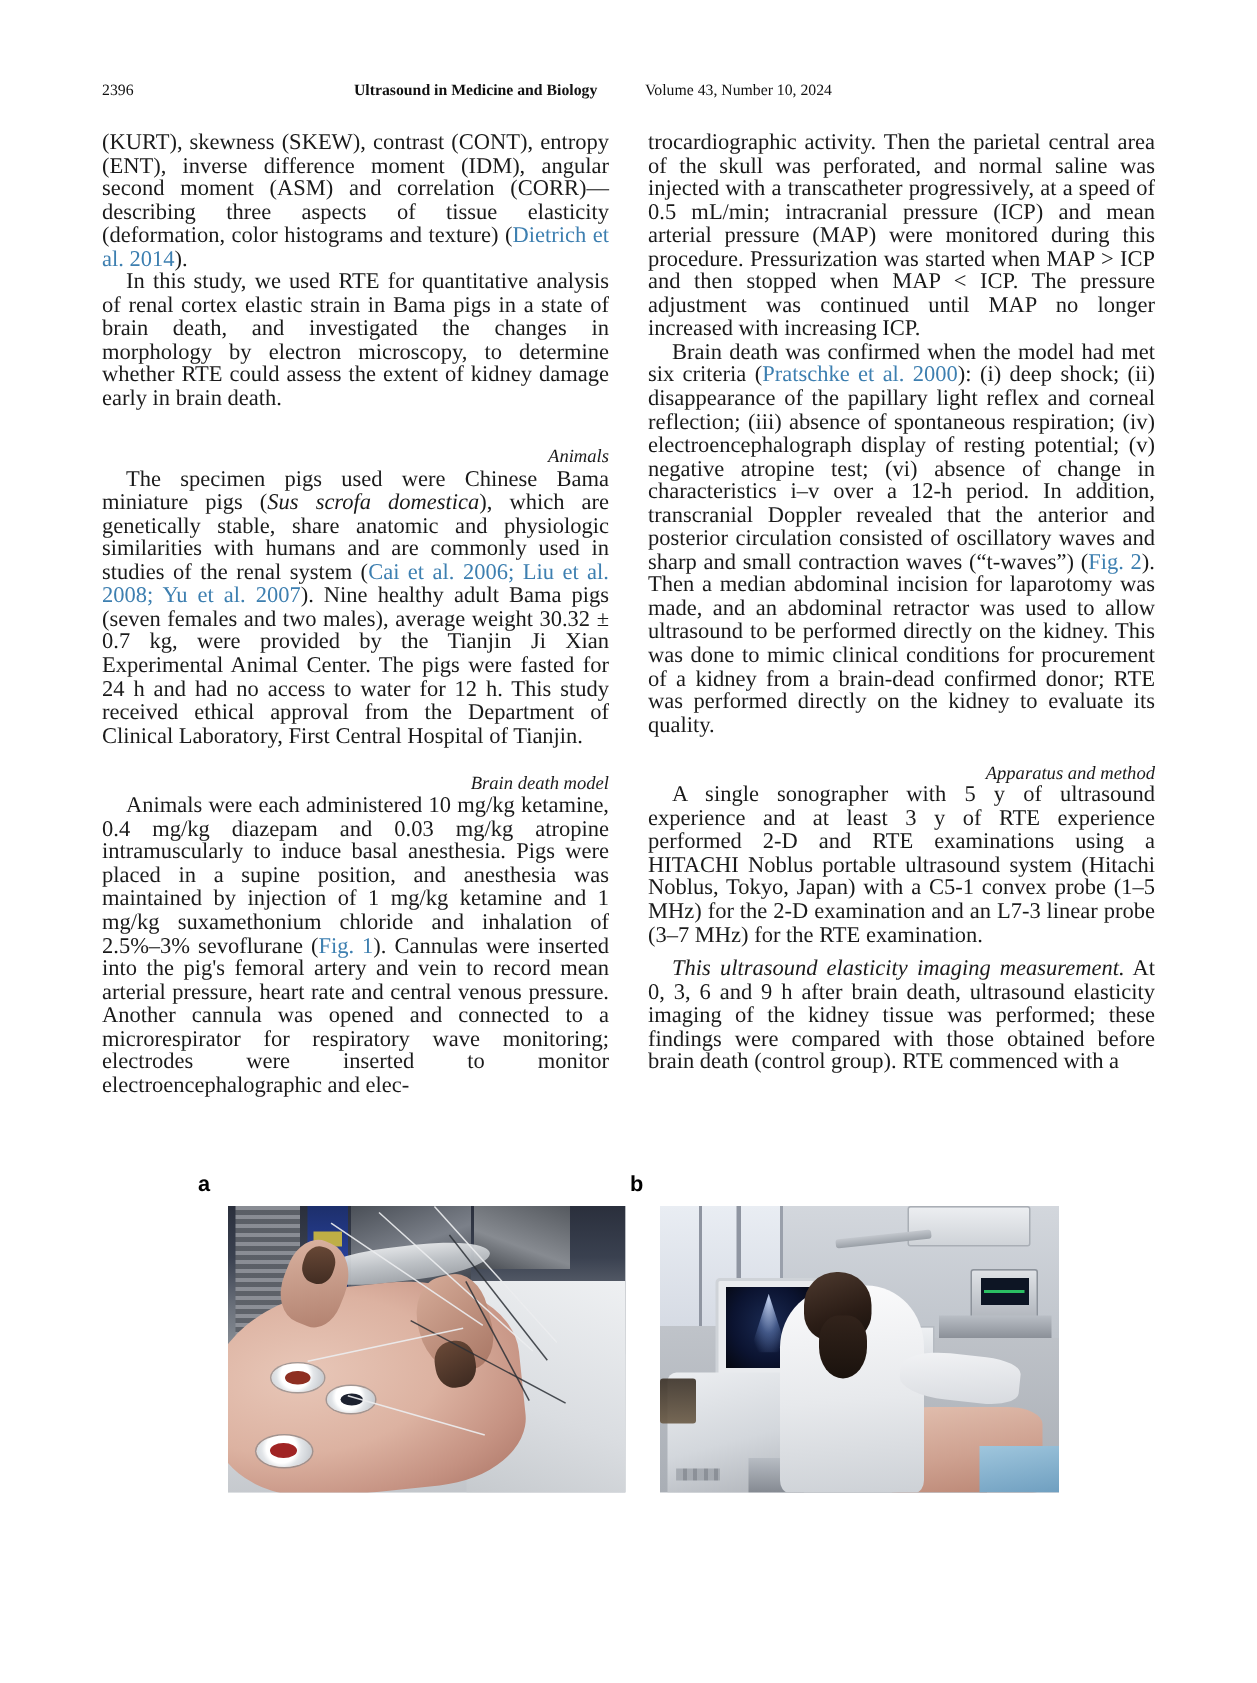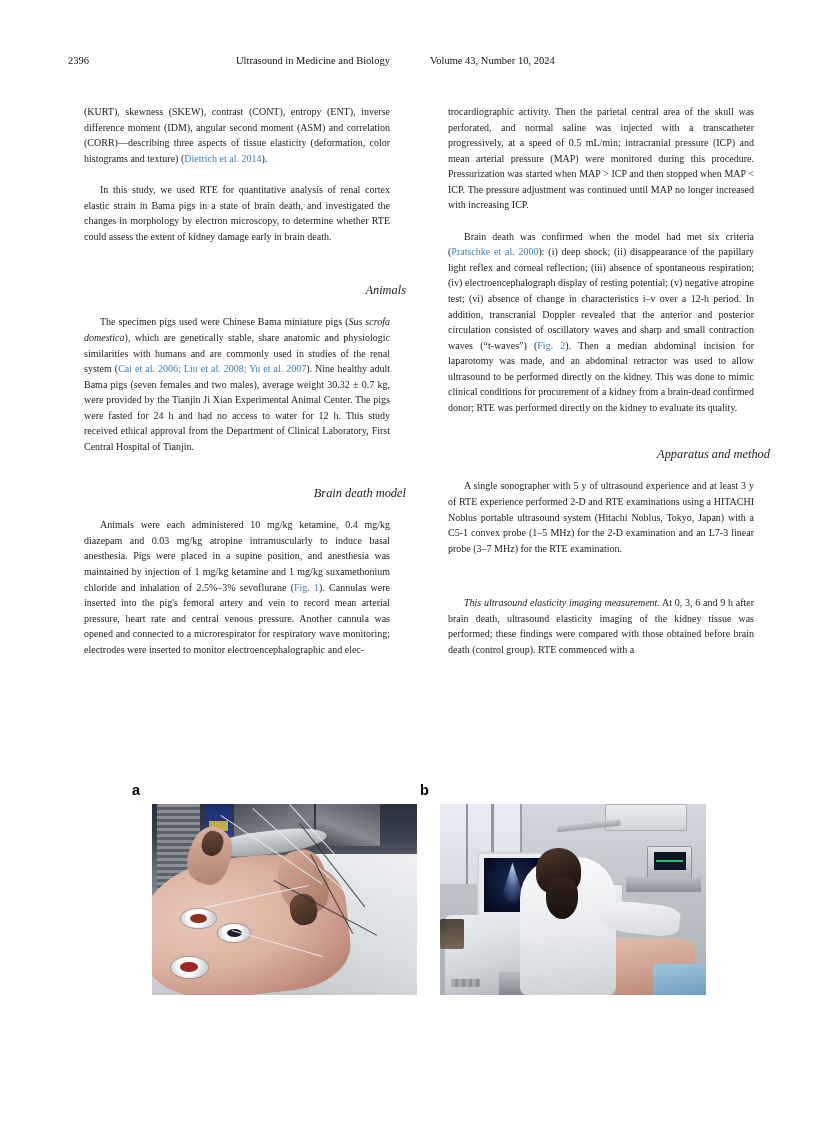--- a/index.html
+++ b/index.html
@@ -34,20 +34,21 @@
     position: absolute;
     left: 0;
     top: 0;
     font-size: 10.5px;
   }
   .runhead .journal {
     position: absolute;
     left: 168px;
     top: 0;
     font-size: 10.5px;
+    font-weight: bold;
   }
   .runhead .volume {
     position: absolute;
     left: 362px;
     top: 0;
     font-size: 10.5px;
   }
   
   .columns {
     position: absolute;
@@ -58,22 +59,22 @@
   }
   .col {
     position: absolute;
     top: 0;
     width: 338px;
   }
   .col-left { left: 0; }
   .col-right { left: 364px; }
 
   p.para {
-    margin: 16px;
-    font-size: 10px;
+    margin: 0;
+    font-size: 15px;
     line-height: 15.55px;
     text-align: justify;
     text-justify: inter-word;
     hyphens: none;
     text-indent: 0;
   }
   p.indent { text-indent: 16px; }
 
   .cite { color: #3d7fb0; }
 

